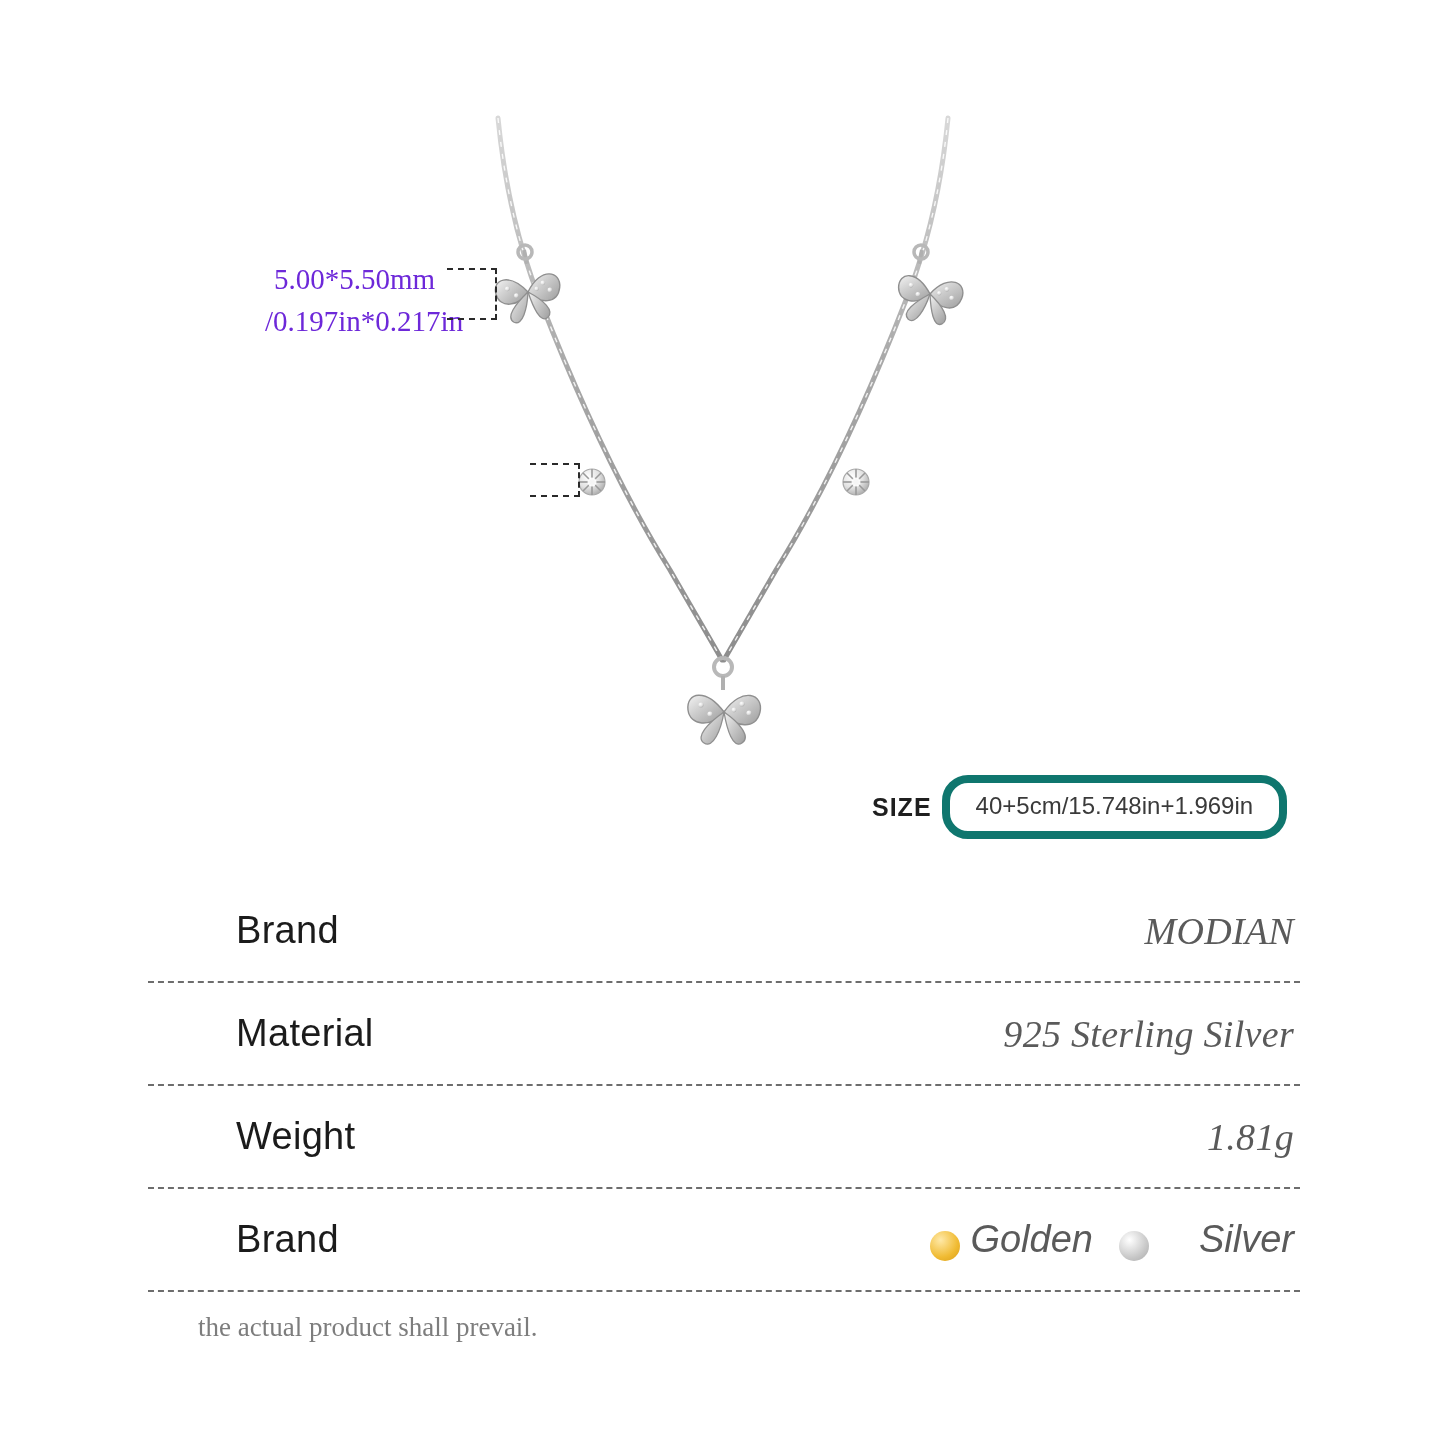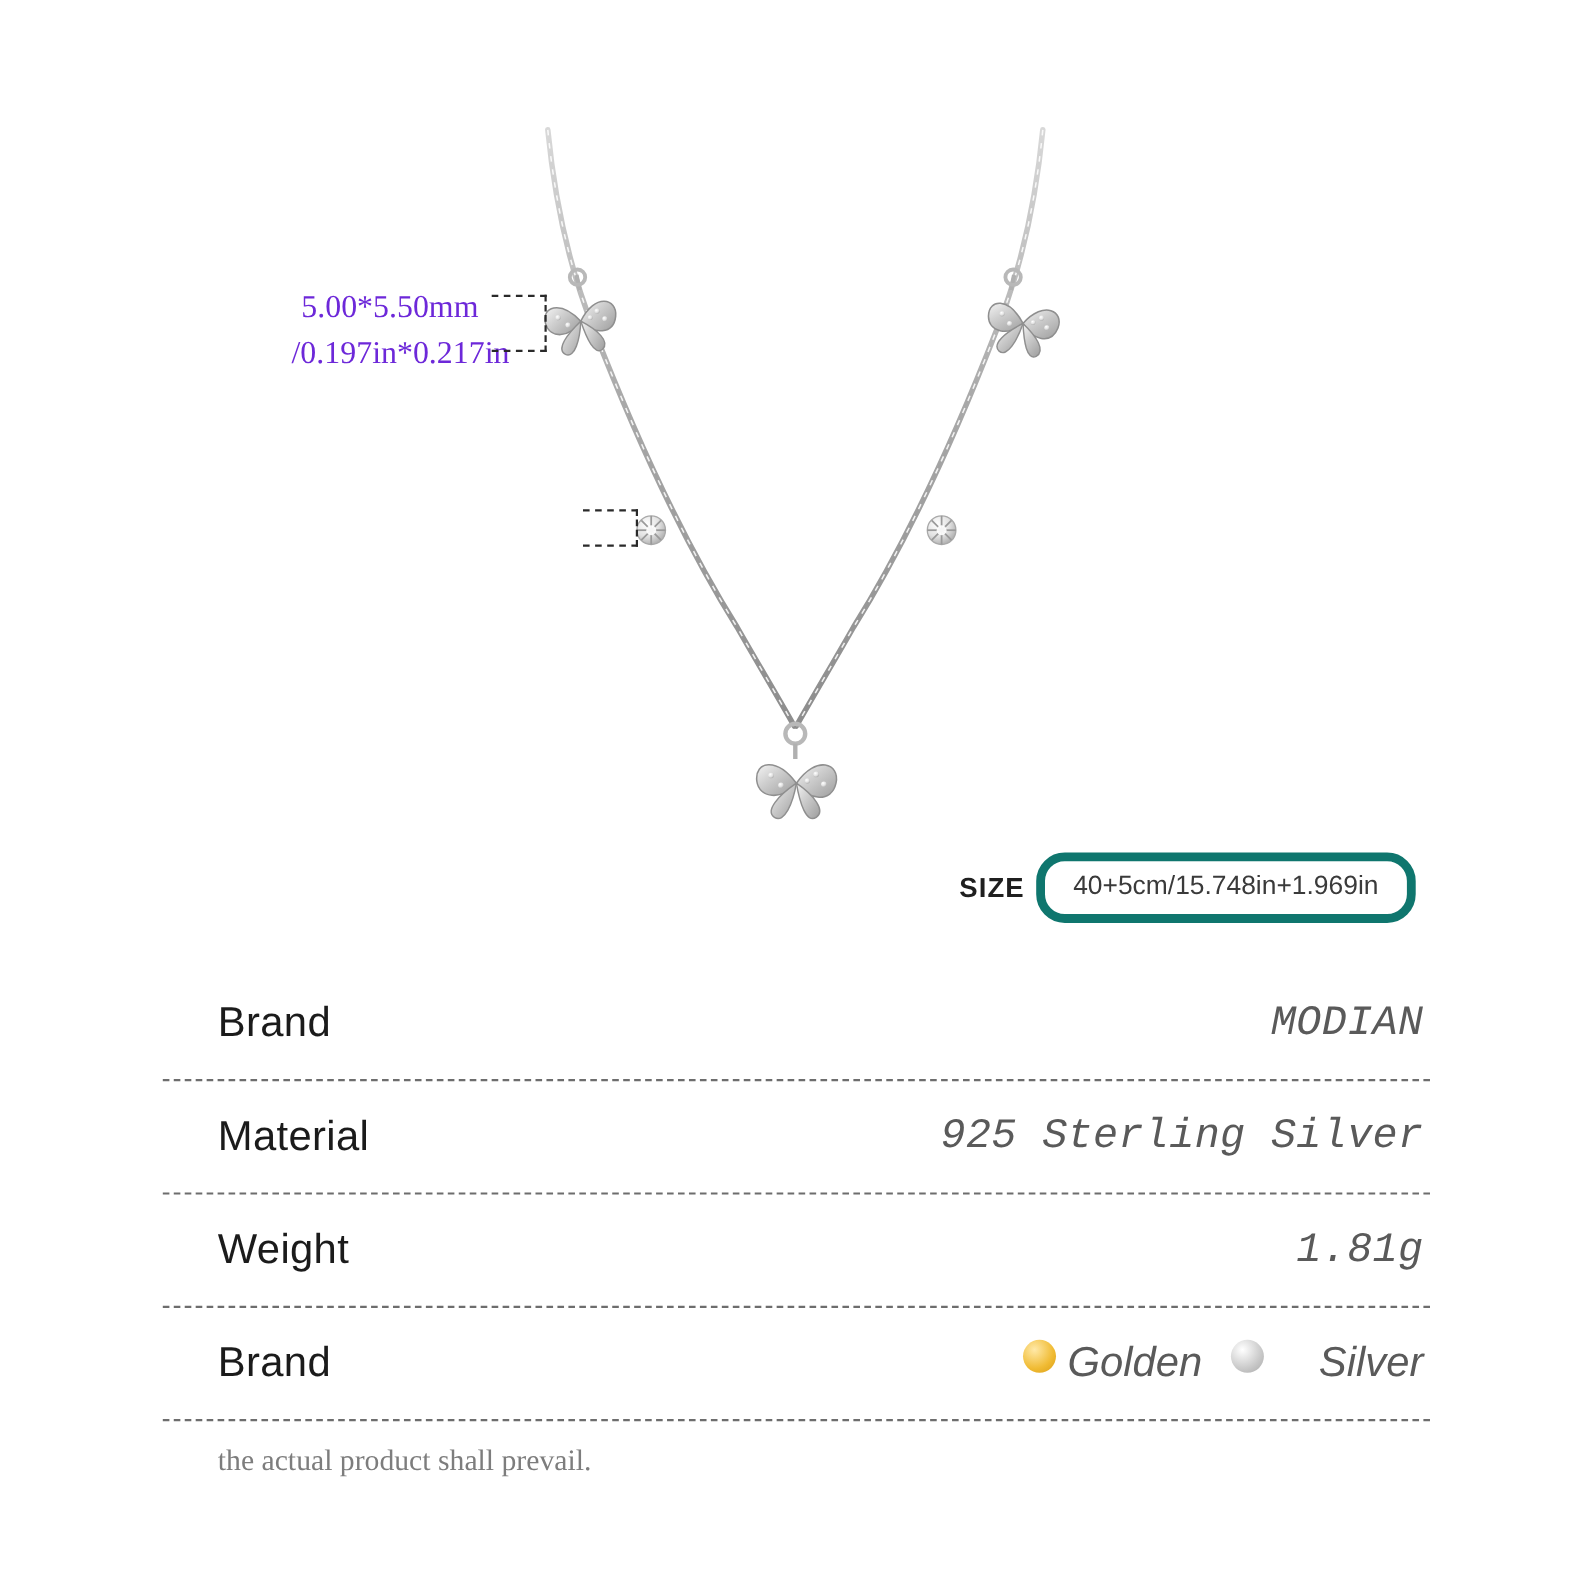--- a/index.html
+++ b/index.html
@@ -114,31 +114,32 @@
     justify-content: space-between;
     border-bottom: 2px dashed #6d6d6d;
     padding: 0 6px 0 50px;
     box-sizing: border-box;
   }
   .spec-key {
     font-family: "Liberation Sans", sans-serif;
     font-size: 38px;
     color: #1b1b1b;
     letter-spacing: 0.3px;
+    margin-left: 38px;
   }
   .spec-val {
-    font-family: Liberation Mono, monospace;
+    font-family: Liberation Serif, serif;
     font-style: italic;
     font-size: 38px;
     color: #5a5a5a;
     letter-spacing: 0.3px;
   }
   .color-val {
     display: flex;
-    align-items: flex-start;
+    align-items: flex-end;
     gap: 10px;
   }
   .swatch {
     width: 30px;
     height: 30px;
     border-radius: 50%;
     display: inline-block;
   }
   .swatch.golden {
     background: radial-gradient(circle at 35% 30%, #ffe9a8, #f0bb33 60%, #d99c16);

